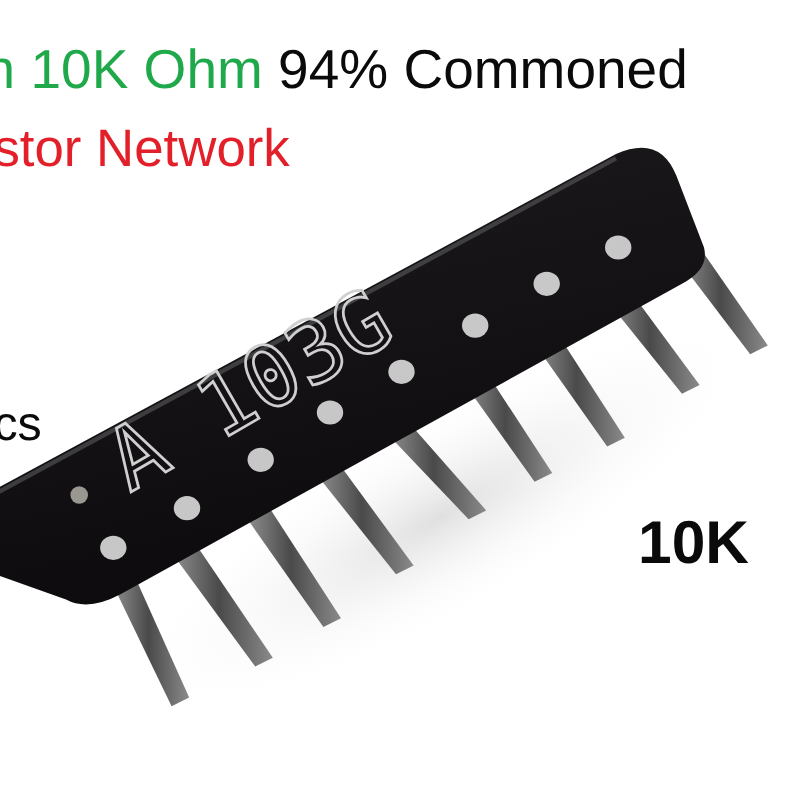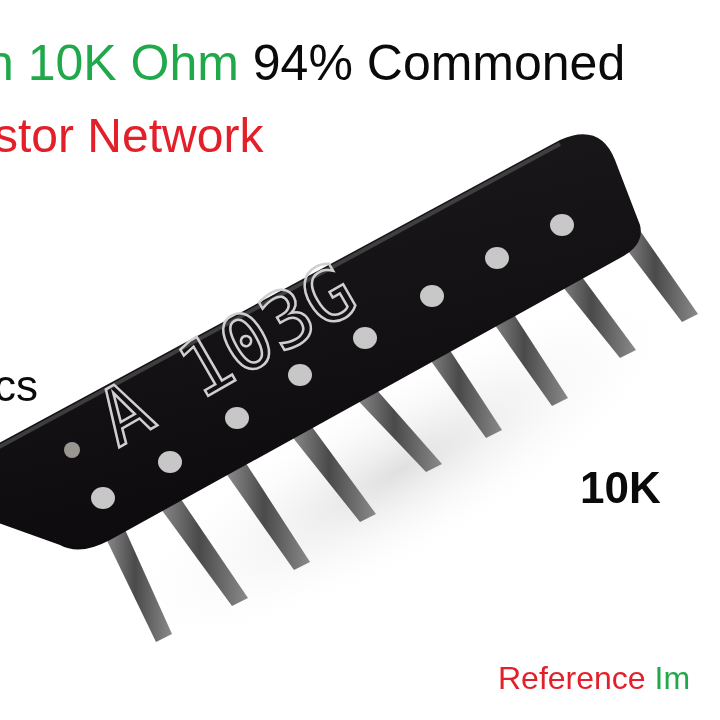--- a/index.html
+++ b/index.html
@@ -5,21 +5,21 @@
   html, body { margin: 0; padding: 0; }
   body { width: 720px; height: 720px; overflow: hidden; background: #ffffff; position: relative; font-family: "Liberation Sans", sans-serif; }
   .scene { position: absolute; left: 0; top: 0; width: 720px; height: 720px; }
   .txt { position: absolute; white-space: nowrap; font-family: "Liberation Sans", sans-serif; line-height: 1; }
   .title1 { left: -14px; top: 38px; font-size: 50px; }
   .title2 { left: -6px; top: 112px; font-size: 48px; }
   .green { color: #1fa94a; }
   .black { color: #0a0a0a; }
   .red { color: #e3202a; }
   .pcs { left: -6px; top: 364px; font-size: 44px; color: #0a0a0a; }
-  .value { left: 580px; top: 466px; font-size: 44px; color: #0a0a0a; font-weight: bold; }
+  .value { left: 580px; top: 466px; font-size: 55px; color: #0a0a0a; font-weight: bold; }
   .ref { left: 498px; top: 662px; font-size: 32px; }
 </style>
 </head>
 <body>
 
 <div class="scene">
   <svg width="720" height="720" viewBox="0 0 720 720">
     <defs>
       <linearGradient id="bodyGrad" x1="0" y1="0" x2="0.35" y2="1">
         <stop offset="0" stop-color="#3a3a3c"></stop>
@@ -76,17 +76,13 @@
     <span class="green">n 10K Ohm</span>
     <span class="black">94% Commoned</span>
   </div>
   <div class="txt title2">
     <span class="red">stor Network</span>
   </div>
 
   <div class="txt pcs">cs</div>
   <div class="txt value">10K</div>
 
-  <div class="txt ref">
-    <span class="red">Reference</span>
-    <span class="green">Im</span>
-  </div>
 </div>
 
 </body></html>

